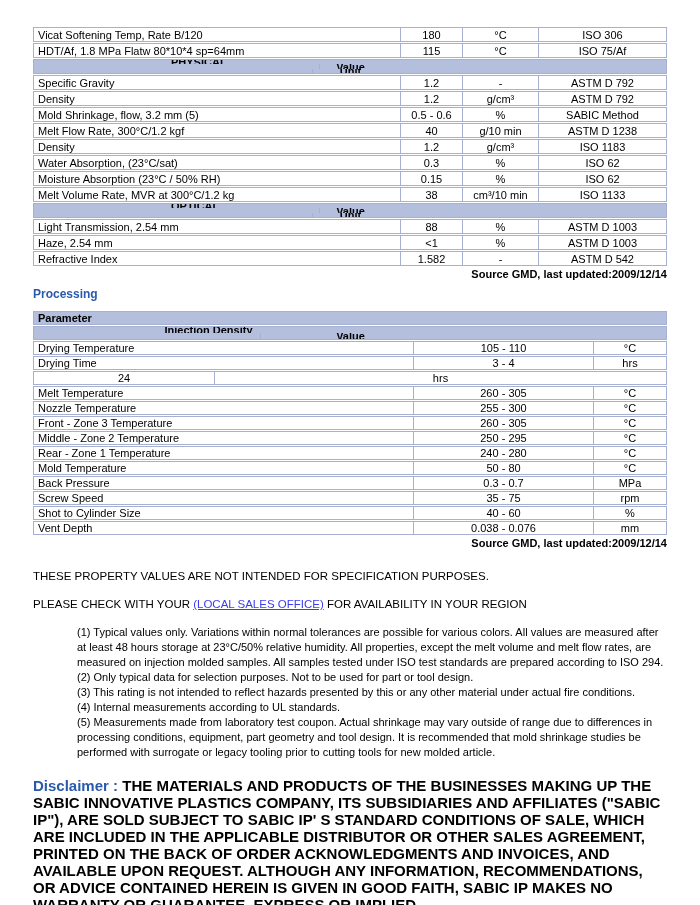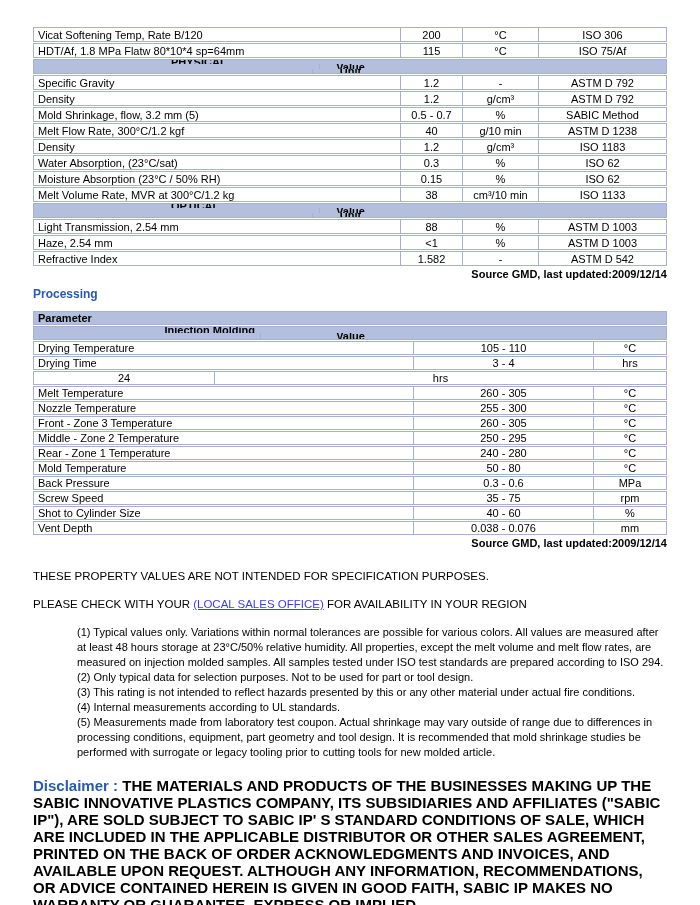--- a/index.html
+++ b/index.html
@@ -58,21 +58,21 @@
   .disclaimer-label{color:var(--blue);}
 </style>
 </head>
 <body>
 
 <div class="page">
 
   <div class="dtable t1" id="properties-table">
       <div class="t-row">
         <div class="cell c0 c-left">Vicat Softening Temp, Rate B/120</div>
-        <div class="cell c1 c-center">200</div>
+        <div class="cell c1 c-center">180</div>
         <div class="cell c2 c-center">°C</div>
         <div class="cell c3 c-center">ISO 306</div>
       </div>
       <div class="t-row">
         <div class="cell c0 c-left">HDT/Af, 1.8 MPa Flatw 80*10*4 sp=64mm</div>
         <div class="cell c1 c-center">115</div>
         <div class="cell c2 c-center">°C</div>
         <div class="cell c3 c-center">ISO 75/Af</div>
       </div>
       <div class="t-row section">
@@ -88,21 +88,21 @@
         <div class="cell c3 c-center">ASTM D 792</div>
       </div>
       <div class="t-row">
         <div class="cell c0 c-left">Density</div>
         <div class="cell c1 c-center">1.2</div>
         <div class="cell c2 c-center">g/cm³</div>
         <div class="cell c3 c-center">ASTM D 792</div>
       </div>
       <div class="t-row">
         <div class="cell c0 c-left">Mold Shrinkage, flow, 3.2 mm (5)</div>
-        <div class="cell c1 c-center">0.5 - 0.7</div>
+        <div class="cell c1 c-center">0.5 - 0.6</div>
         <div class="cell c2 c-center">%</div>
         <div class="cell c3 c-center">SABIC Method</div>
       </div>
       <div class="t-row">
         <div class="cell c0 c-left">Melt Flow Rate, 300°C/1.2 kgf</div>
         <div class="cell c1 c-center">40</div>
         <div class="cell c2 c-center">g/10 min</div>
         <div class="cell c3 c-center">ASTM D 1238</div>
       </div>
       <div class="t-row">
@@ -156,21 +156,21 @@
     </div>
   <div class="source-note">Source GMD, last updated:2009/12/14</div>
 
   <div class="section-heading">Processing</div>
 
   <div class="dtable t2" id="processing-table">
       <div class="t-row section group">
         <div class="cell c0 c-left">Parameter</div>
       </div>
       <div class="t-row section">
-        <div class="cell c0 c-left">Injection Molding</div>
+        <div class="cell c0 c-left">Injection Density</div>
         <div class="cell c1 c-center">Value</div>
         <div class="cell c2 c-center">Unit</div>
       </div>
       <div class="t-row">
         <div class="cell c0 c-left">Drying Temperature</div>
         <div class="cell c1 c-center">105 - 110</div>
         <div class="cell c2 c-center">°C</div>
       </div>
       <div class="t-row">
         <div class="cell c0 c-left">Drying Time</div>
@@ -206,21 +206,21 @@
         <div class="cell c1 c-center">240 - 280</div>
         <div class="cell c2 c-center">°C</div>
       </div>
       <div class="t-row">
         <div class="cell c0 c-left">Mold Temperature</div>
         <div class="cell c1 c-center">50 - 80</div>
         <div class="cell c2 c-center">°C</div>
       </div>
       <div class="t-row">
         <div class="cell c0 c-left">Back Pressure</div>
-        <div class="cell c1 c-center">0.3 - 0.6</div>
+        <div class="cell c1 c-center">0.3 - 0.7</div>
         <div class="cell c2 c-center">MPa</div>
       </div>
       <div class="t-row">
         <div class="cell c0 c-left">Screw Speed</div>
         <div class="cell c1 c-center">35 - 75</div>
         <div class="cell c2 c-center">rpm</div>
       </div>
       <div class="t-row">
         <div class="cell c0 c-left">Shot to Cylinder Size</div>
         <div class="cell c1 c-center">40 - 60</div>

